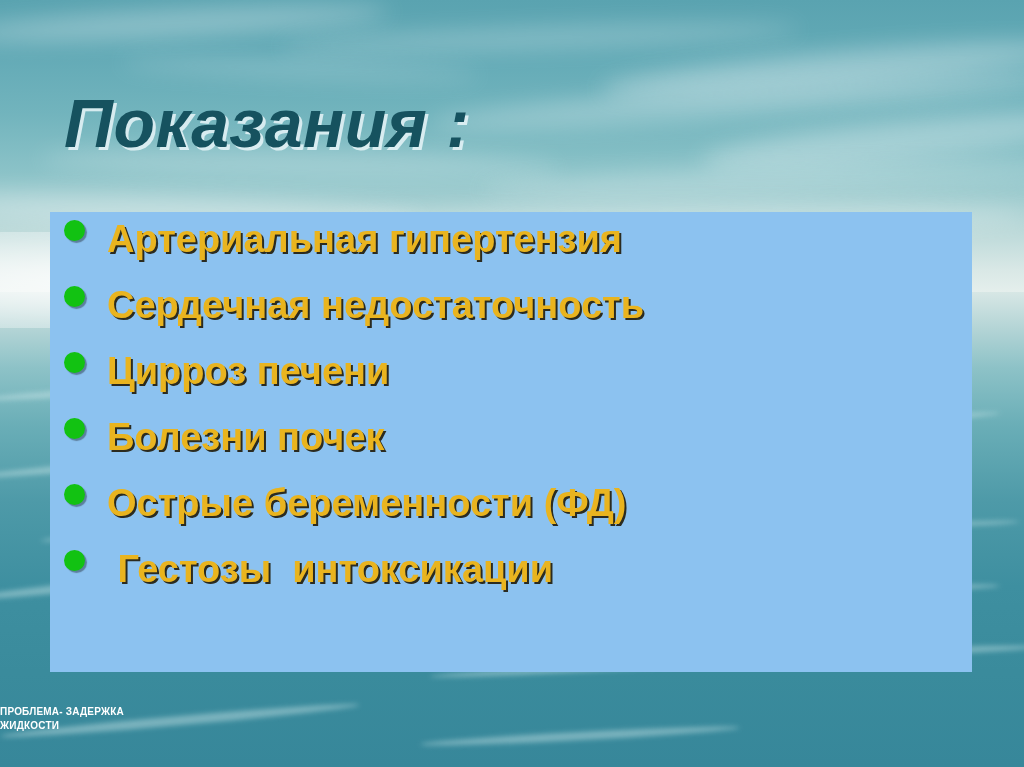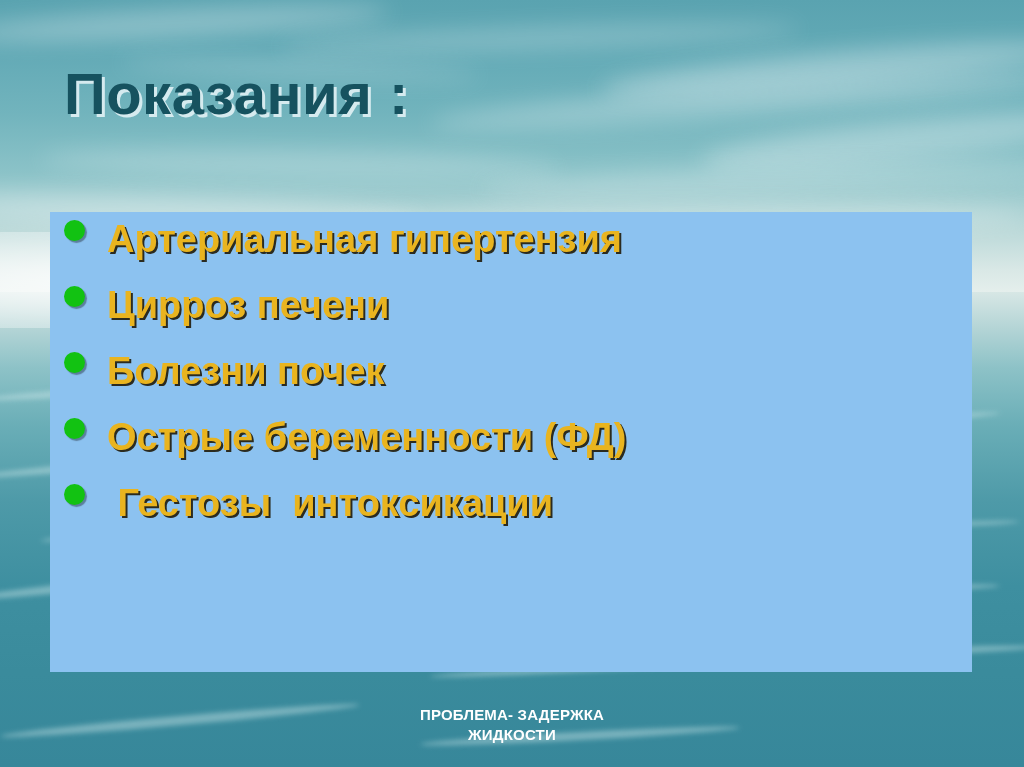--- a/index.html
+++ b/index.html
@@ -87,27 +87,28 @@
     background: rgba(222,242,242,0.40);
     border-radius: 50%;
     filter: blur(2.5px);
     pointer-events: none;
   }
 
   
   .title {
     position: absolute;
     left: 64px;
-    top: 60px;
-    font-size: 58px;
+    top: 84px;
+    font-size: 68px;
     font-weight: bold;
     letter-spacing: 0.5px;
     color: #16525f;
     text-shadow: 3px 3px 0 rgba(232,245,248,0.85);
     white-space: nowrap;
+    font-style: italic;
   }
 
   
   .content-box {
     position: absolute;
     left: 50px;
     top: 212px;
     width: 922px;
     height: 460px;
     background: #8cc2f0;
@@ -146,22 +147,22 @@
     white-space: pre;
     line-height: 1;
   }
 
   
   .footer {
     position: absolute;
     left: 0;
     top: 705px;
     width: 1024px;
-    text-align: center;
-    font-size: 15px;
+    text-align: left;
+    font-size: 10px;
     font-weight: bold;
     color: #ffffff;
     line-height: 1.35;
     letter-spacing: 0.2px;
   }
 </style>
 </head>
 <body>
 
 <div id="slide">
@@ -205,20 +206,24 @@
   <div class="title">Показания :</div>
 
   <div class="content-box">
     <ul class="bullet-list">
 
       <li class="bullet-item">
         <span class="bullet-dot"></span>
         <span class="bullet-text">Артериальная гипертензия</span>
       </li>
 
+      <li class="bullet-item">
+        <span class="bullet-dot"></span>
+        <span class="bullet-text">Сердечная недостаточность</span>
+      </li>
 
       <li class="bullet-item">
         <span class="bullet-dot"></span>
         <span class="bullet-text">Цирроз печени</span>
       </li>
 
       <li class="bullet-item">
         <span class="bullet-dot"></span>
         <span class="bullet-text">Болезни почек</span>
       </li>

